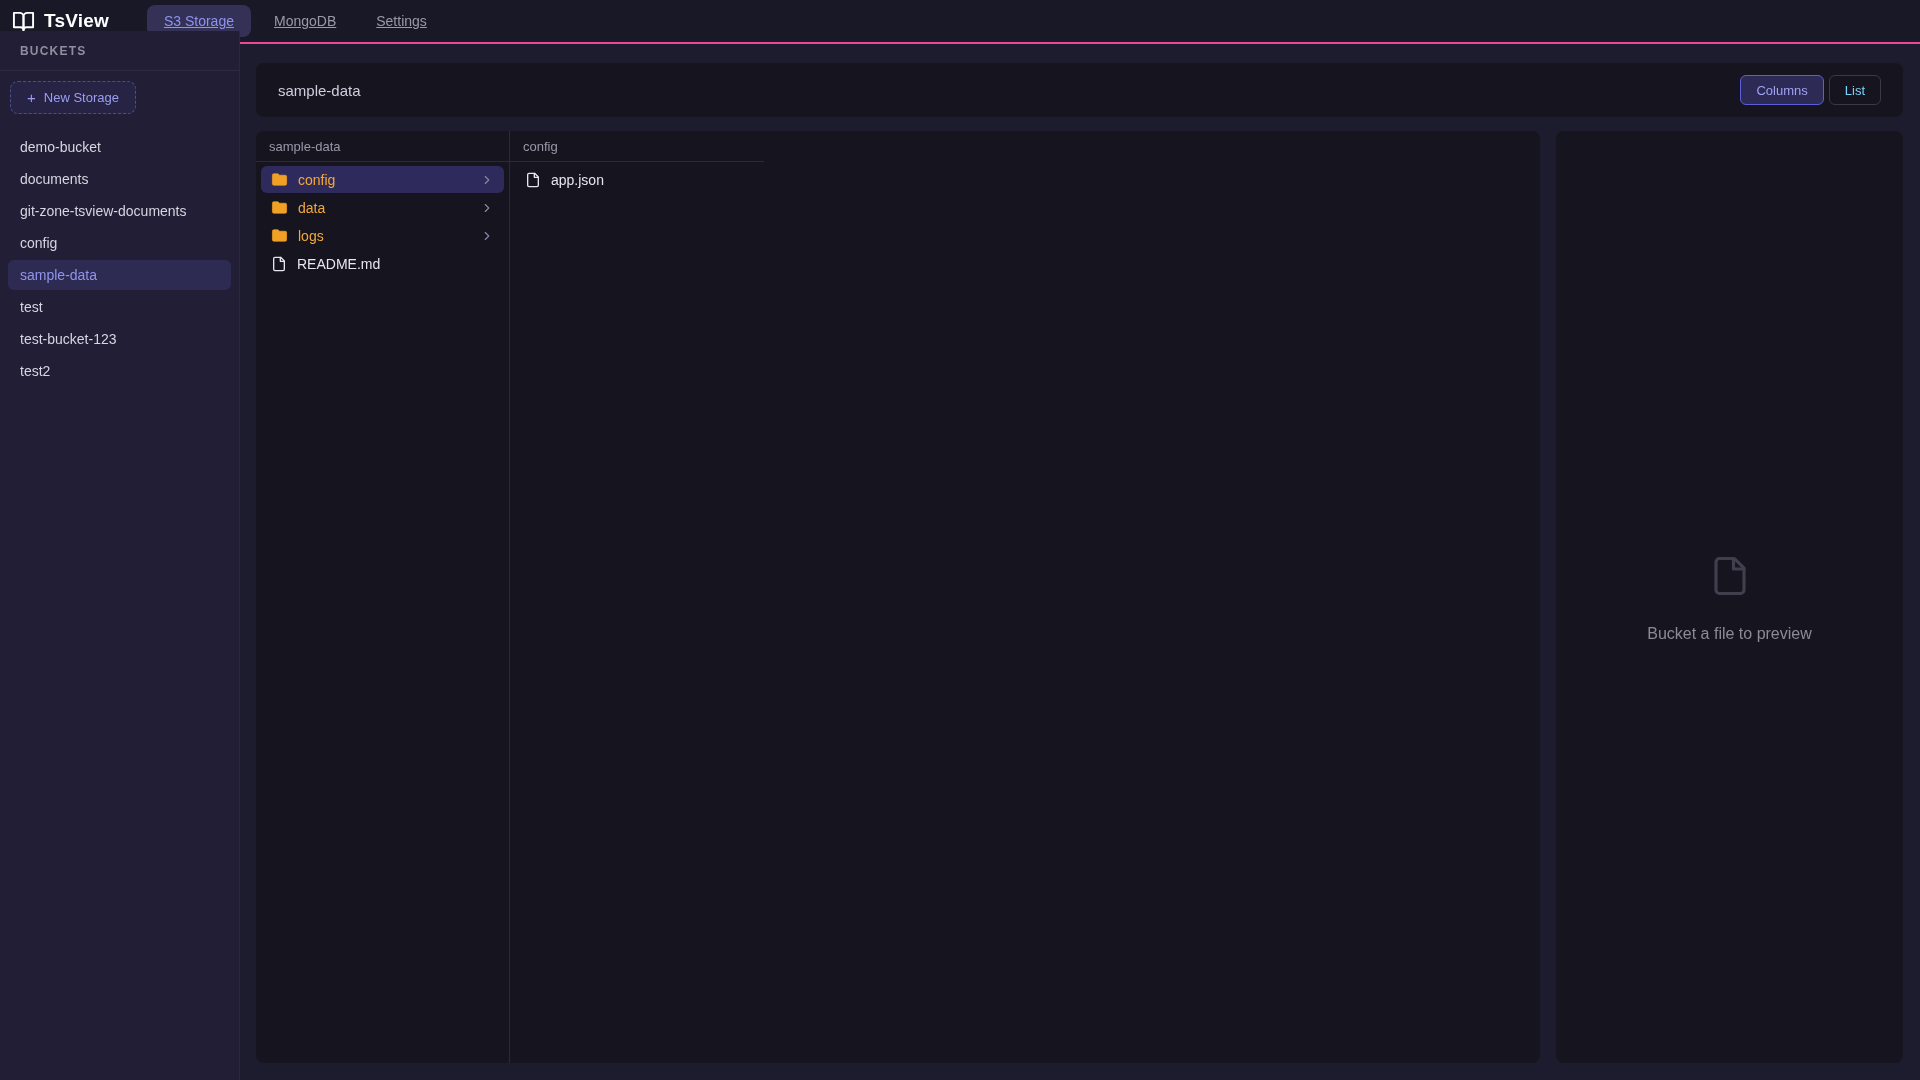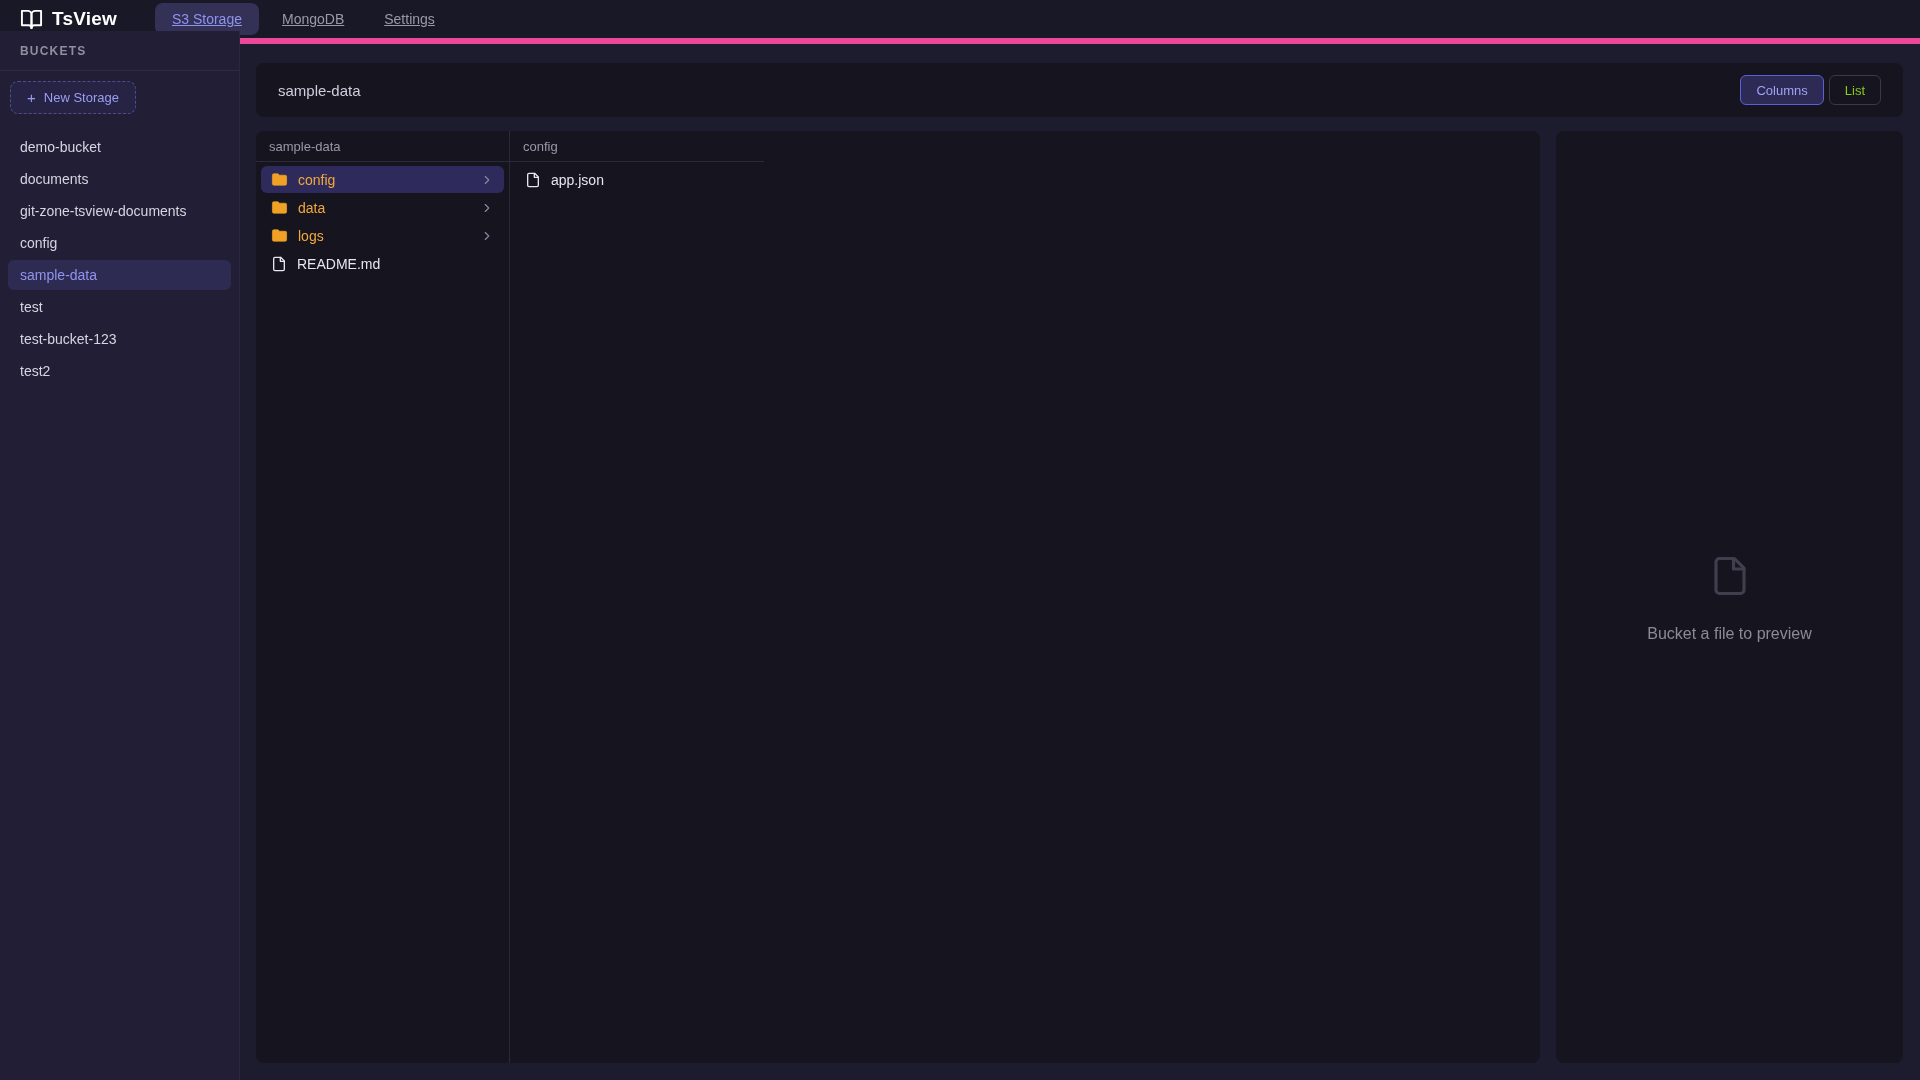--- a/index.html
+++ b/index.html
@@ -5,22 +5,22 @@
   * { margin:0; padding:0; box-sizing:border-box; }
   html,body { width:1920px; height:1080px; overflow:hidden; }
   body {
     background:#1d1c2e;
     font-family:"Liberation Sans", sans-serif;
     color:#e6e5ec;
   }
 
   
   .navbar {
-    height:44px; background:#181827; border-bottom:6px solid #ec4899;
-    display:flex; align-items:center; padding:0 20px;
+    height:44px; background:#181827; border-bottom:2px solid #ec4899;
+    display:flex; align-items:center; padding:0 12px;
   }
   .logo { display:flex; align-items:center; gap:9px; margin-right:38px; }
   .logo svg { display:block; }
   .logo-text { color:#ffffff; font-size:19px; font-weight:bold; letter-spacing:.2px; }
   .nav-tab {
     font-size:14px; color:#9a99a8; padding:8px 17px; border-radius:8px;
     margin-right:6px; cursor:pointer; white-space:nowrap;text-decoration:underline;
   }
   .nav-tab.active { background:#343156; color:#8f92f0; }
 
@@ -58,21 +58,21 @@
     display:flex; flex-direction:column; gap:14px;
   }
   .page-header {
     height:54px; flex:0 0 54px; background:#15141f; border-radius:8px;
     display:flex; align-items:center; padding:0 22px;
   }
   .page-title { font-size:15px; color:#cfcedd; }
   .view-toggle { margin-left:auto; display:flex; gap:5px; }
   .view-btn {
     height:30px; padding:0 15px; font-size:13px; border-radius:6px;
-    background:transparent; border:1px solid #3a3948; color:#84cc16;
+    background:transparent; border:1px solid #3a3948; color:#7dd3fc;
     cursor:pointer; font-family:"Liberation Sans", sans-serif;
   }
   .view-btn.active { background:#2d2b55; border-color:#5d5fd8; color:#a0a2f2; }
 
   .content-row { flex:1; display:flex; gap:16px; min-height:0; }
 
   
   .columns-panel {
     flex:1; background:#15141f; border-radius:8px;
     display:flex; overflow:hidden;

